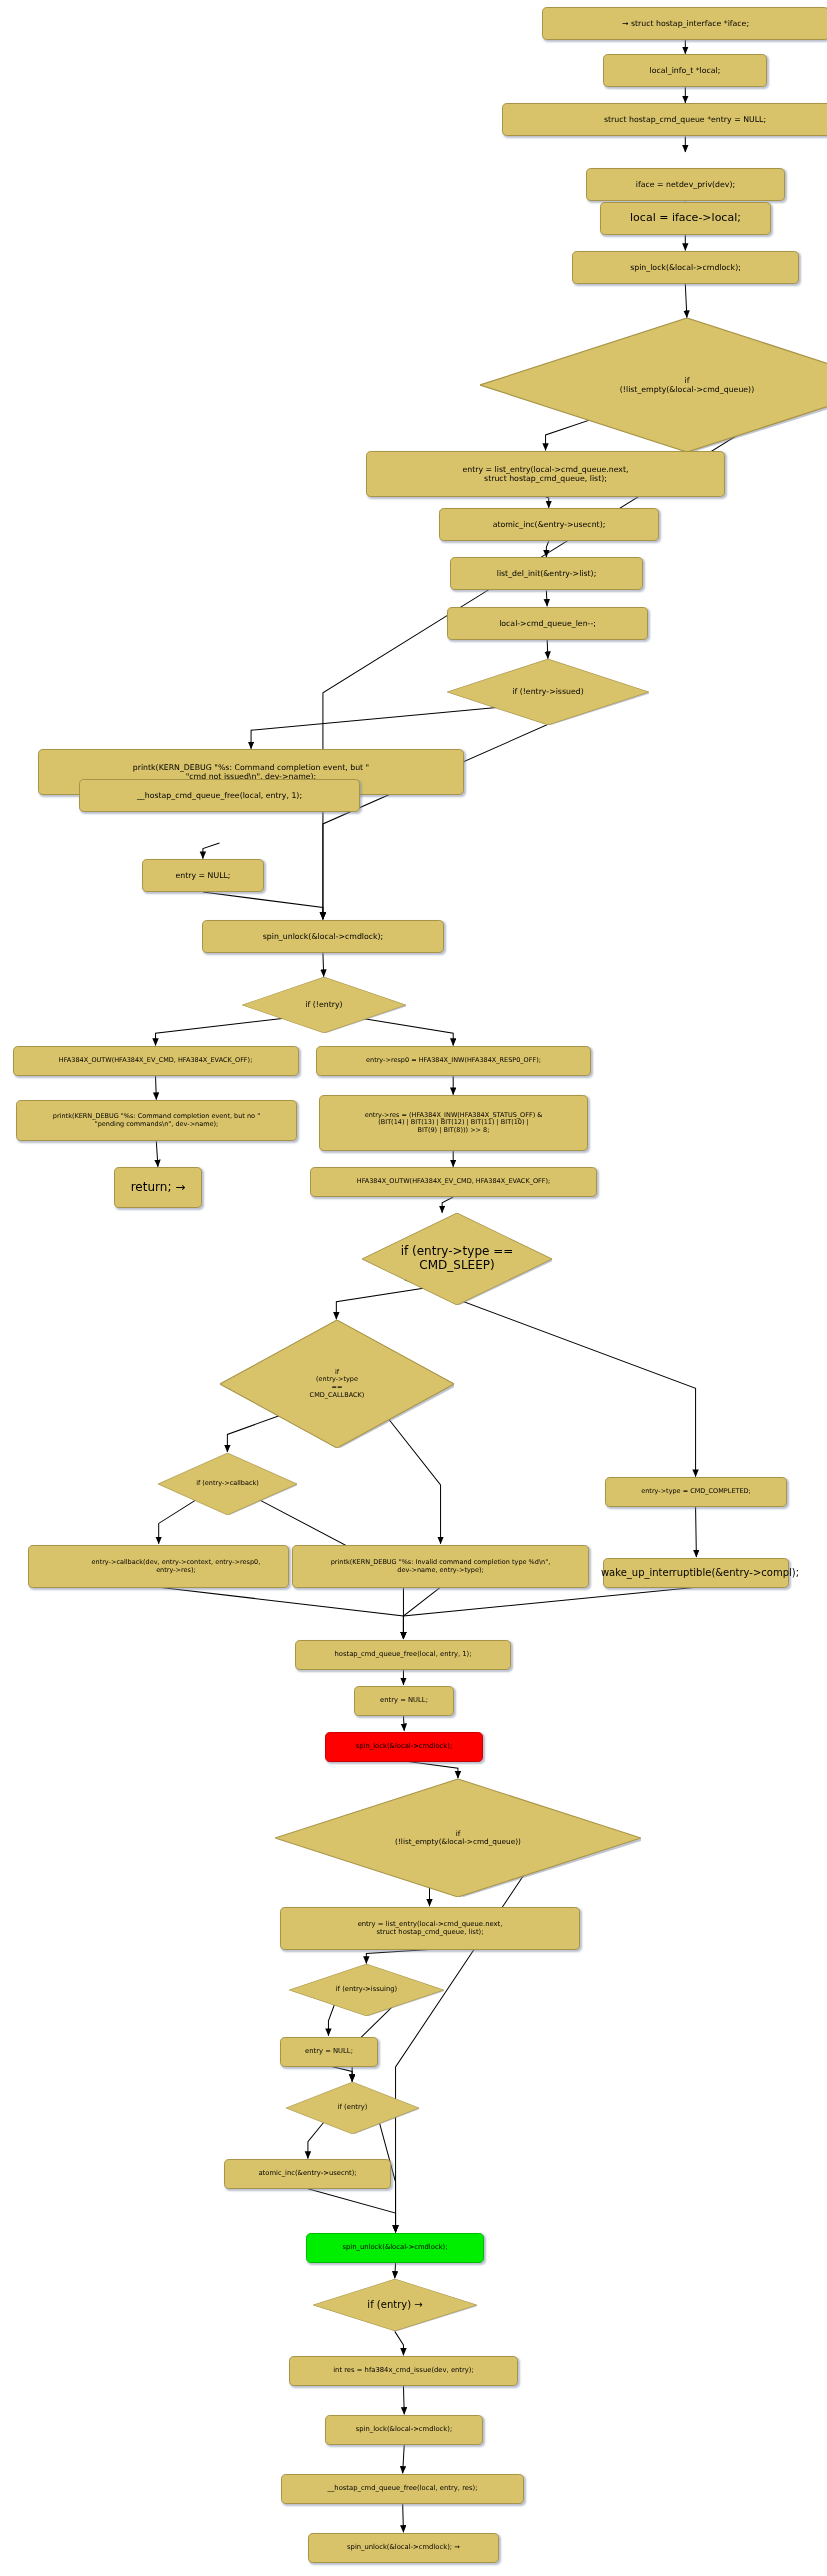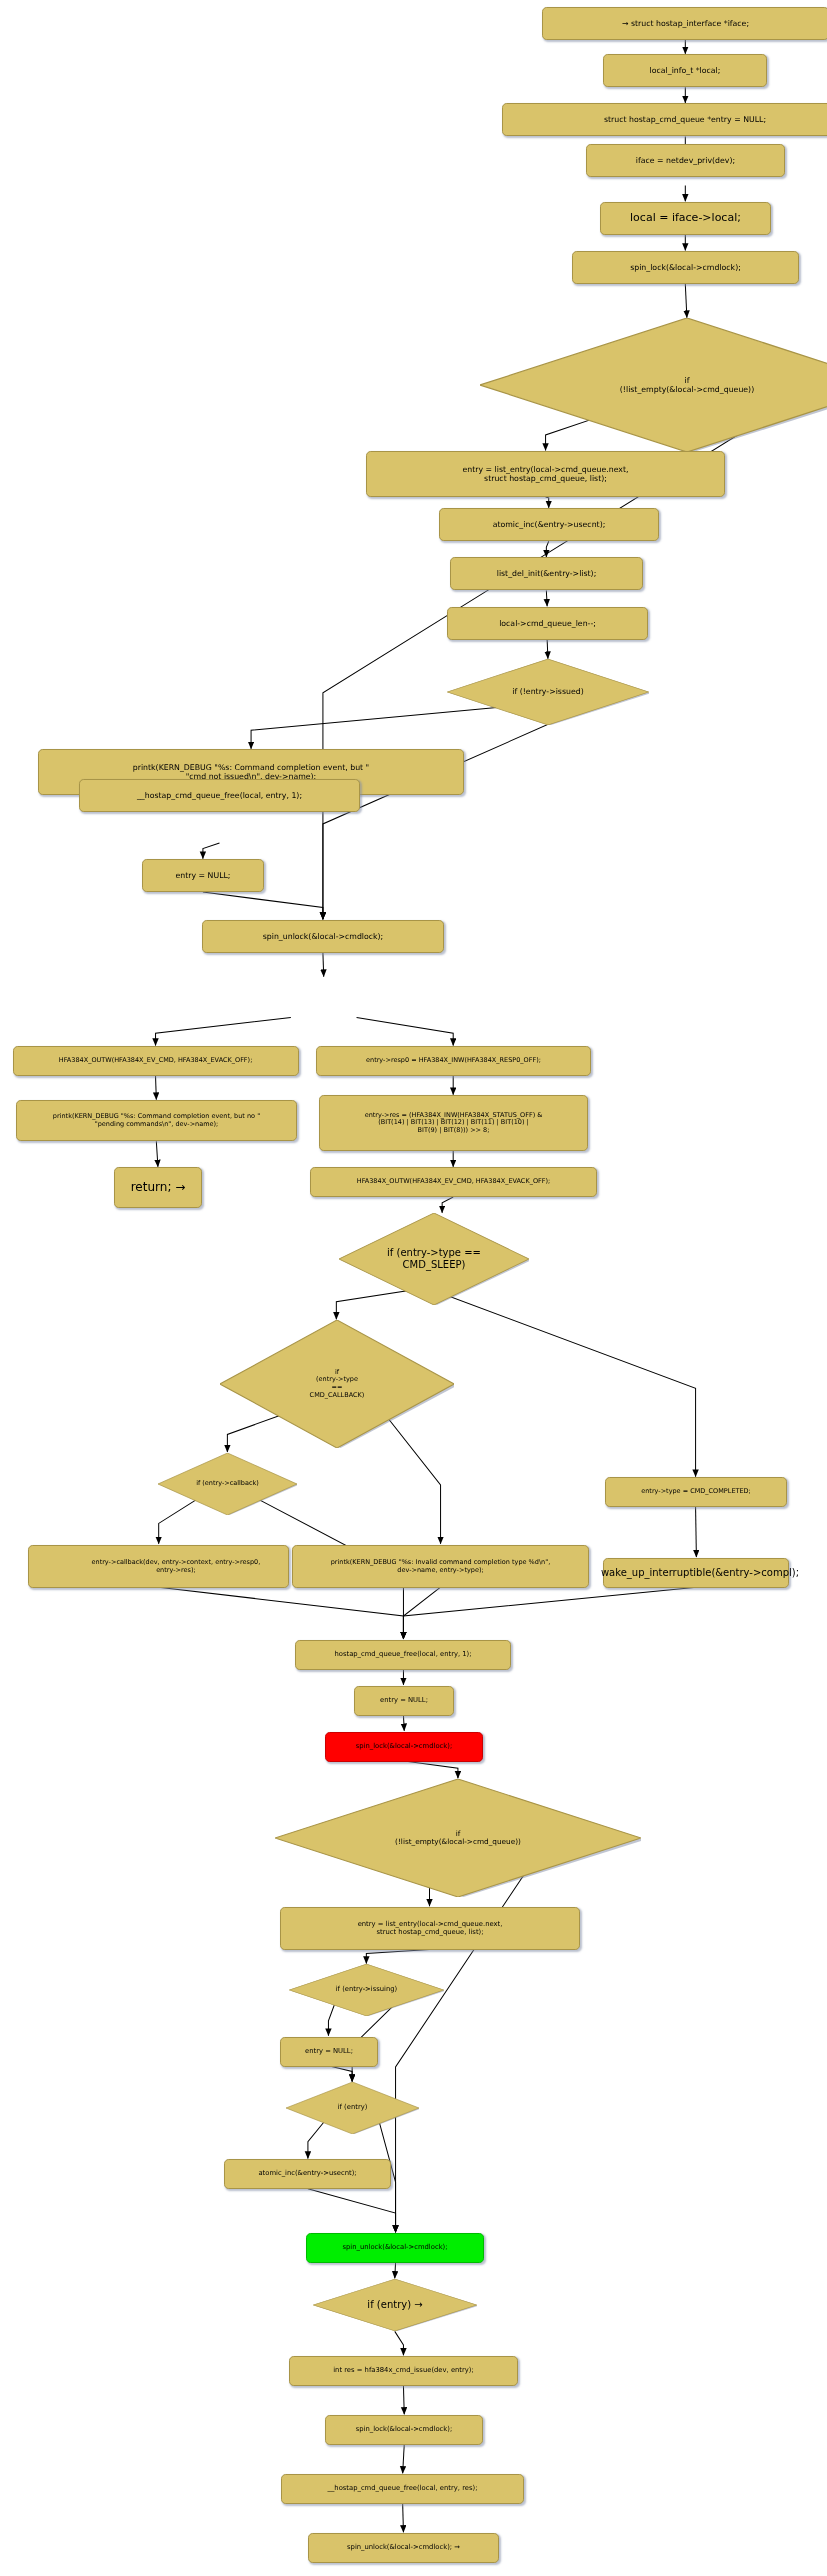--- a/index.html
+++ b/index.html
@@ -131,21 +131,21 @@
         <path d="M591.18,3381 L590,3404.5000000000005" marker-end="url(#arrow)"></path>
         <path d="M590,3483.9000000000005 L602.98,3504.1125 L602.98,3519.65" marker-end="url(#arrow)"></path>
         <path d="M602.98,3564.75 L604.16,3607.8500000000004" marker-end="url(#arrow)"></path>
         <path d="M604.16,3652.9500000000003 L601.8,3696.05" marker-end="url(#arrow)"></path>
         <path d="M601.8,3741.15 L602.98,3784.2500000000005" marker-end="url(#arrow)"></path>
       </g>
   </svg>
 <div class="node box" style="left: 542px; top: 6.6px; width: 287px; height: 33px; font-size: 7.8px;"><span class="dlabel">→ struct hostap_interface *iface;</span></div>
     <div class="node box" style="left: 603px; top: 54px; width: 164px; height: 33px; font-size: 7.8px;"><span class="dlabel">local_info_t *local;</span></div>
     <div class="node box" style="left: 502px; top: 103px; width: 366px; height: 33px; font-size: 7.8px;"><span class="dlabel">struct hostap_cmd_queue *entry = NULL;</span></div>
-    <div class="node box" style="left: 586px; top: 144px; width: 199px; height: 33px; font-size: 7.8px;"><span class="dlabel">iface = netdev_priv(dev);</span></div>
+    <div class="node box" style="left: 586px; top: 168px; width: 199px; height: 33px; font-size: 7.8px;"><span class="dlabel">iface = netdev_priv(dev);</span></div>
     <div class="node box" style="left: 600px; top: 202px; width: 171px; height: 33px; font-size: 11px;"><span class="dlabel">local = iface-&gt;local;</span></div>
     <div class="node box" style="left: 572px; top: 251px; width: 227px; height: 33px; font-size: 7.8px;"><span class="dlabel">spin_lock(&amp;local-&gt;cmdlock);</span></div>
     <div class="node diamond" style="left: 480px; top: 318px; width: 414px; height: 134px; font-size: 7.8px;"><svg class="diamond-shape" viewBox="0 0 100 100" preserveAspectRatio="none">
         <polygon points="51.5,3 101,51.5 51.5,100 2,51.5" fill="rgba(130,140,165,0.5)"></polygon>
         <polygon points="50,0 100,50 50,100 0,50" fill="#D9C36A" stroke="#A89447" stroke-width="0.7"></polygon>
       </svg><span class="dlabel">if
 (!list_empty(&amp;local-&gt;cmd_queue))</span></div>
     <div class="node box" style="left: 366px; top: 451px; width: 359px; height: 46px; font-size: 7.8px;"><span class="dlabel">entry = list_entry(local-&gt;cmd_queue.next,
 struct hostap_cmd_queue, list);</span></div>
     <div class="node box" style="left: 439px; top: 508px; width: 220px; height: 33px; font-size: 7.8px;"><span class="dlabel">atomic_inc(&amp;entry-&gt;usecnt);</span></div>
@@ -153,30 +153,34 @@
     <div class="node box" style="left: 447px; top: 607px; width: 201px; height: 33px; font-size: 7.8px;"><span class="dlabel">local-&gt;cmd_queue_len--;</span></div>
     <div class="node diamond" style="left: 447px; top: 659px; width: 202px; height: 66px; font-size: 7.8px;"><svg class="diamond-shape" viewBox="0 0 100 100" preserveAspectRatio="none">
         <polygon points="51.5,3 101,51.5 51.5,100 2,51.5" fill="rgba(130,140,165,0.5)"></polygon>
         <polygon points="50,0 100,50 50,100 0,50" fill="#D9C36A" stroke="#A89447" stroke-width="0.7"></polygon>
       </svg><span class="dlabel">if (!entry-&gt;issued)</span></div>
     <div class="node box" style="left: 38px; top: 749px; width: 426px; height: 46px; font-size: 7.8px;"><span class="dlabel">printk(KERN_DEBUG "%s: Command completion event, but "
 "cmd not issued\n", dev-&gt;name);</span></div>
     <div class="node box" style="left: 79px; top: 779px; width: 281px; height: 33px; font-size: 7.8px;"><span class="dlabel">__hostap_cmd_queue_free(local, entry, 1);</span></div>
     <div class="node box" style="left: 142px; top: 859px; width: 122px; height: 33px; font-size: 7.8px;"><span class="dlabel">entry = NULL;</span></div>
     <div class="node box" style="left: 202px; top: 920px; width: 242px; height: 33px; font-size: 7.8px;"><span class="dlabel">spin_unlock(&amp;local-&gt;cmdlock);</span></div>
+    <div class="node diamond" style="left: 242px; top: 977px; width: 164px; height: 56px; font-size: 7.8px;"><svg class="diamond-shape" viewBox="0 0 100 100" preserveAspectRatio="none">
+        <polygon points="51.5,3 101,51.5 51.5,100 2,51.5" fill="rgba(130,140,165,0.5)"></polygon>
+        <polygon points="50,0 100,50 50,100 0,50" fill="#D9C36A" stroke="#A89447" stroke-width="0.7"></polygon>
+      </svg><span class="dlabel">if (!entry)</span></div>
     <div class="node box" style="left: 12.6px; top: 1046px; width: 286px; height: 29.5px; font-size: 6.5px;"><span class="dlabel">HFA384X_OUTW(HFA384X_EV_CMD, HFA384X_EVACK_OFF);</span></div>
     <div class="node box" style="left: 16px; top: 1100px; width: 281px; height: 41px; font-size: 6.5px;"><span class="dlabel">printk(KERN_DEBUG "%s: Command completion event, but no "
 "pending commands\n", dev-&gt;name);</span></div>
     <div class="node box" style="left: 114px; top: 1167px; width: 88px; height: 41px; font-size: 12px;"><span class="dlabel">return; →</span></div>
     <div class="node box" style="left: 316px; top: 1046px; width: 275px; height: 29.5px; font-size: 6.5px;"><span class="dlabel">entry-&gt;resp0 = HFA384X_INW(HFA384X_RESP0_OFF);</span></div>
     <div class="node box" style="left: 319px; top: 1095px; width: 269px; height: 56px; font-size: 6.5px;"><span class="dlabel">entry-&gt;res = (HFA384X_INW(HFA384X_STATUS_OFF) &amp;
 (BIT(14) | BIT(13) | BIT(12) | BIT(11) | BIT(10) |
 BIT(9) | BIT(8))) &gt;&gt; 8;</span></div>
     <div class="node box" style="left: 310px; top: 1167px; width: 287px; height: 29.5px; font-size: 6.5px;"><span class="dlabel">HFA384X_OUTW(HFA384X_EV_CMD, HFA384X_EVACK_OFF);</span></div>
-    <div class="node diamond" style="left: 339px; top: 1213px; width: 190px; height: 92px; font-size: 10px;"><svg class="diamond-shape" viewBox="0 0 100 100" preserveAspectRatio="none">
+    <div class="node diamond" style="left: 362px; top: 1213px; width: 190px; height: 92px; font-size: 12px;"><svg class="diamond-shape" viewBox="0 0 100 100" preserveAspectRatio="none">
         <polygon points="51.5,3 101,51.5 51.5,100 2,51.5" fill="rgba(130,140,165,0.5)"></polygon>
         <polygon points="50,0 100,50 50,100 0,50" fill="#D9C36A" stroke="#A89447" stroke-width="0.7"></polygon>
       </svg><span class="dlabel">if (entry-&gt;type ==
 CMD_SLEEP)</span></div>
     <div class="node diamond" style="left: 220px; top: 1320px; width: 234px; height: 128px; font-size: 6.5px;"><svg class="diamond-shape" viewBox="0 0 100 100" preserveAspectRatio="none">
         <polygon points="51.5,3 101,51.5 51.5,100 2,51.5" fill="rgba(130,140,165,0.5)"></polygon>
         <polygon points="50,0 100,50 50,100 0,50" fill="#D9C36A" stroke="#A89447" stroke-width="0.7"></polygon>
       </svg><span class="dlabel">if
 (entry-&gt;type
 ==

